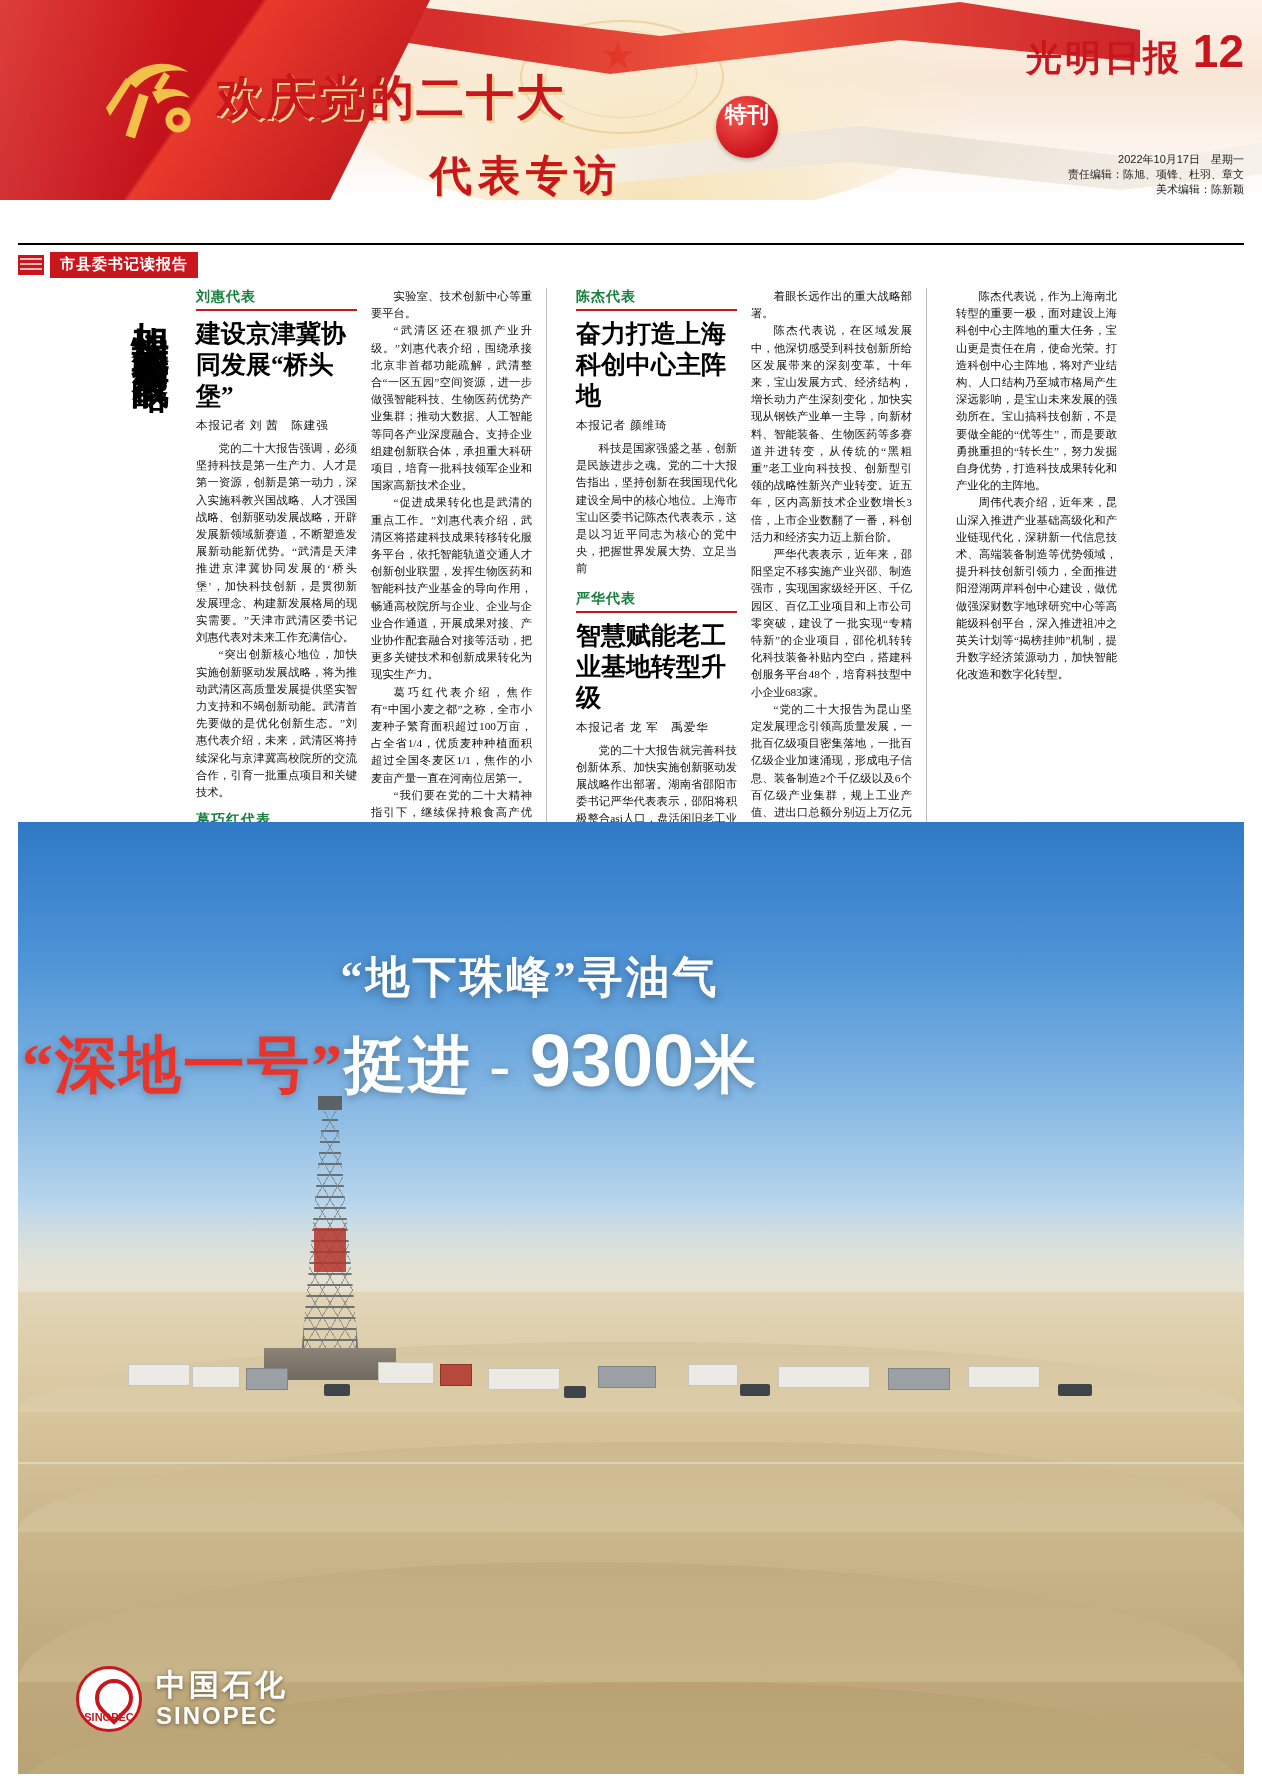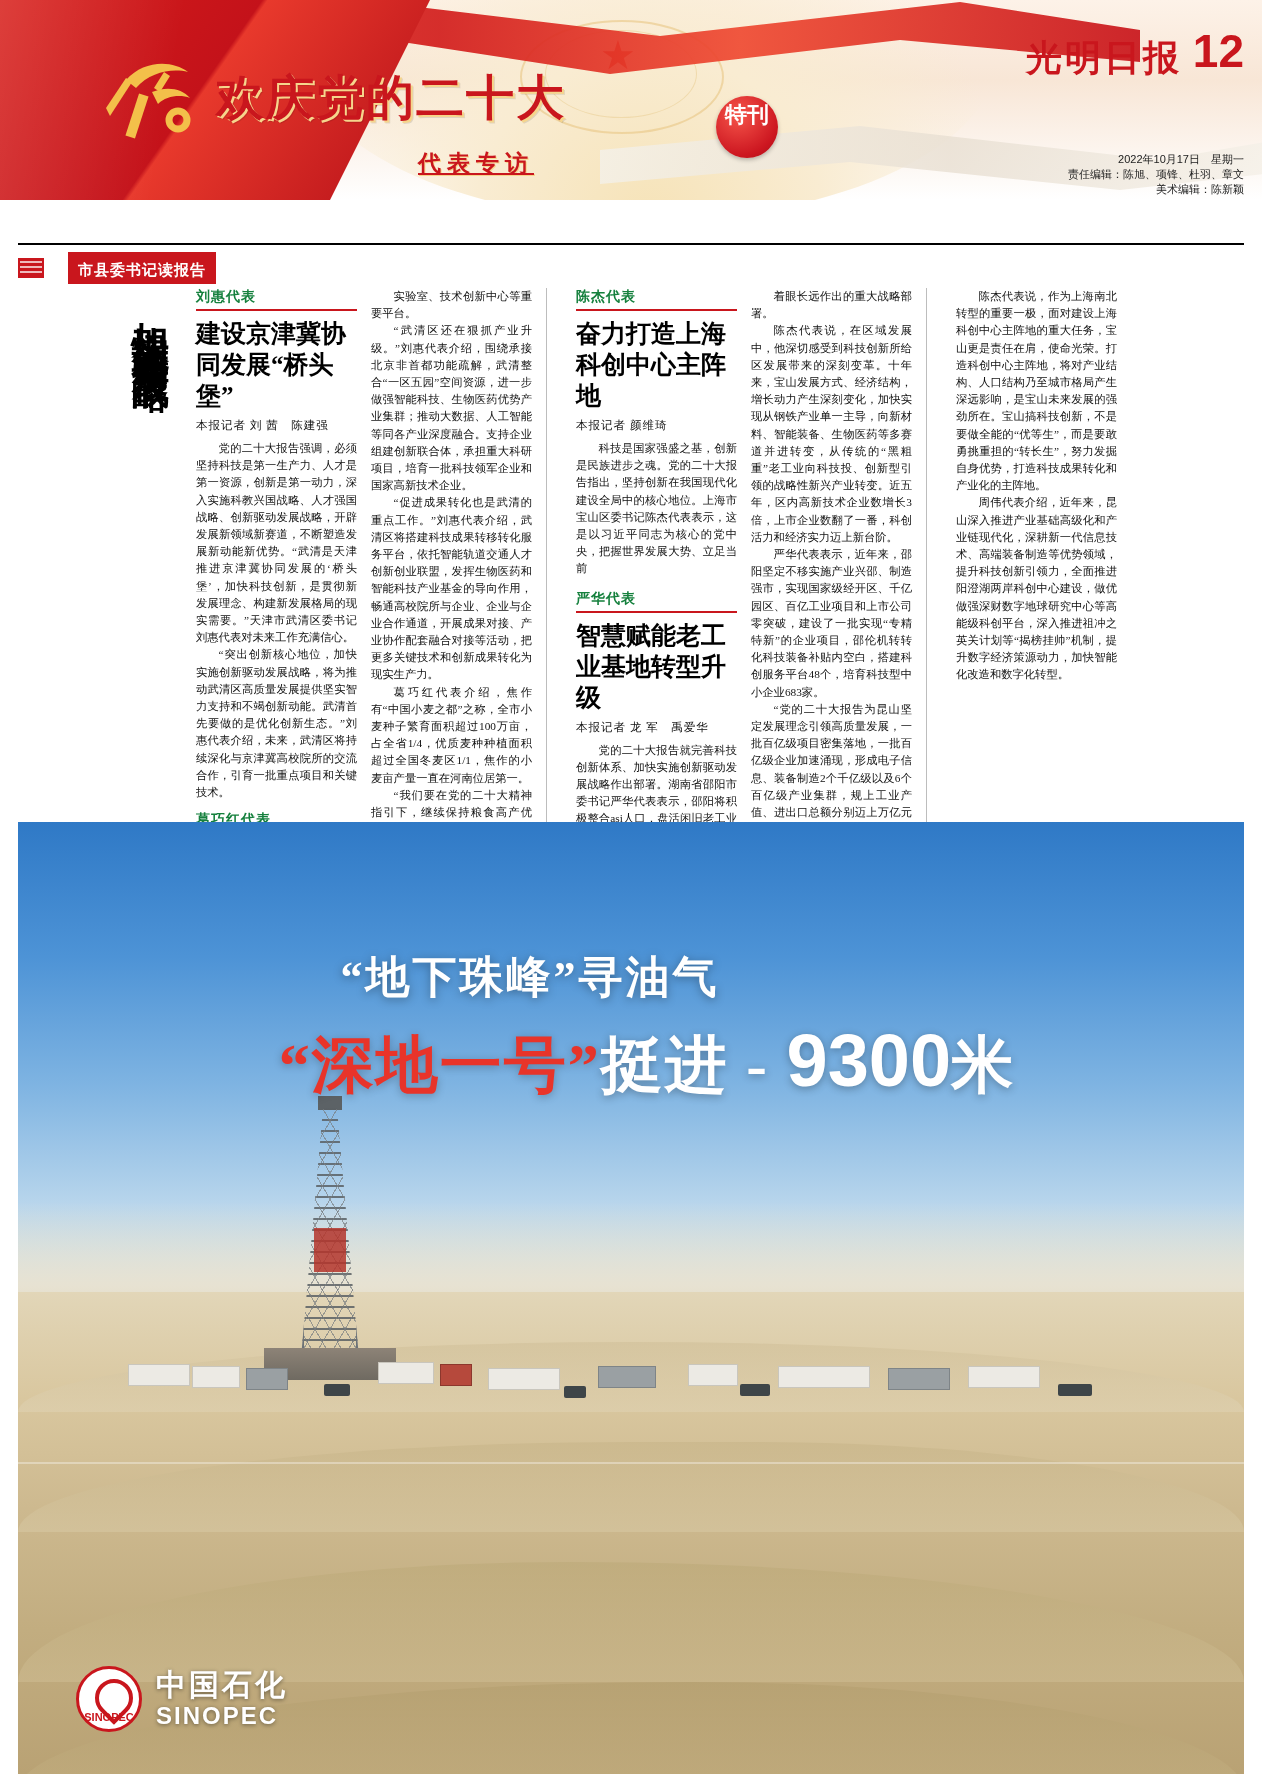--- a/index.html
+++ b/index.html
@@ -96,28 +96,27 @@
     font-family: "Liberation Serif", serif;
     font-weight: bold;
     font-size: 48px;
     letter-spacing: 2px;
     color: #c9161d;
     text-shadow: 2px 2px 0 #f6d58c, 3px 3px 0 rgba(0,0,0,.10);
     white-space: nowrap;
   }
   .mh-subtitle {
     position: absolute;
-    left: 418px; top: 148px;
-    font-weight: bold;
-    font-size: 23px;
+    left: 430px; top: 148px;
+    font-weight: bold;
+    font-size: 42px;
     letter-spacing: 6px;
     color: #c9161d;
     text-shadow: 1px 1px 0 #f6d58c;
     white-space: nowrap;
-    text-decoration: underline;
   }
   .mh-badge {
     position: absolute;
     left: 716px; top: 96px;
     width: 62px; height: 62px;
     border-radius: 50%;
     background: radial-gradient(circle at 36% 30%, #f6554a 0%, #cc1620 70%, #a50f18 100%);
     color: #fff;
     font-size: 22px;
     font-weight: bold;
@@ -183,24 +182,23 @@
     left: 2px; top: 3px;
     width: 22px; height: 14px;
     background: repeating-linear-gradient(180deg,#fff 0 2px,transparent 2px 5px);
     opacity:.7;
   }
   .section-label {
     background: #c9161d;
     color: #fff;
     font-size: 15px;
     font-weight: bold;
-    padding: 9px 10px 4px 10px;
+    padding: 3px 10px 4px 10px;
     letter-spacing: 1px;
     font-family: Liberation Sans, sans-serif;
-    margin-left: 18px;
   }
 
   
   .article-area {
     position: absolute;
     left: 18px; top: 288px;
     width: 1226px;
     height: 530px;
   }
   .vert-headline {
@@ -351,23 +349,23 @@
     text-align: center;
     font-size: 44px;
     font-weight: bold;
     color: #ffffff;
     letter-spacing: 3px;
     text-shadow: 0 2px 10px rgba(0,0,0,.35);
     font-family: "Liberation Serif", serif;
   }
   .ad-line2 {
     position: absolute;
-    left: 16px; top: 196px;
+    left: 4px; top: 196px;
     width: 1226px;
-    text-align: center;
+    text-align: left;
     white-space: nowrap;
     font-family: "Liberation Serif", serif;
   }
   .ad-red {
     font-size: 62px;
     font-weight: bold;
     color: #e8342a;
     text-shadow: 0 2px 8px rgba(0,0,0,.25);
     letter-spacing: 2px;
   }

